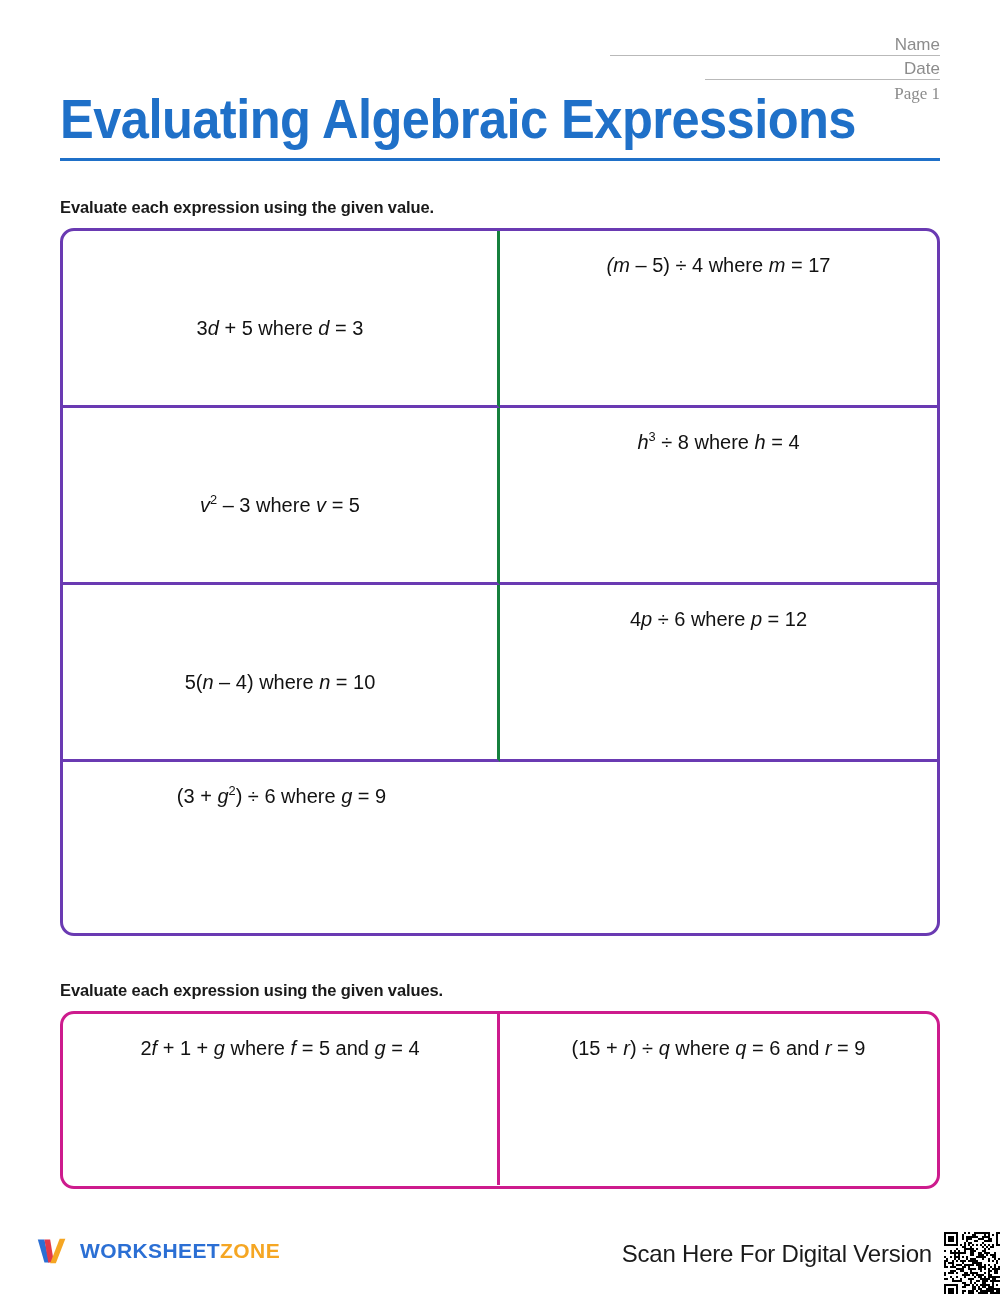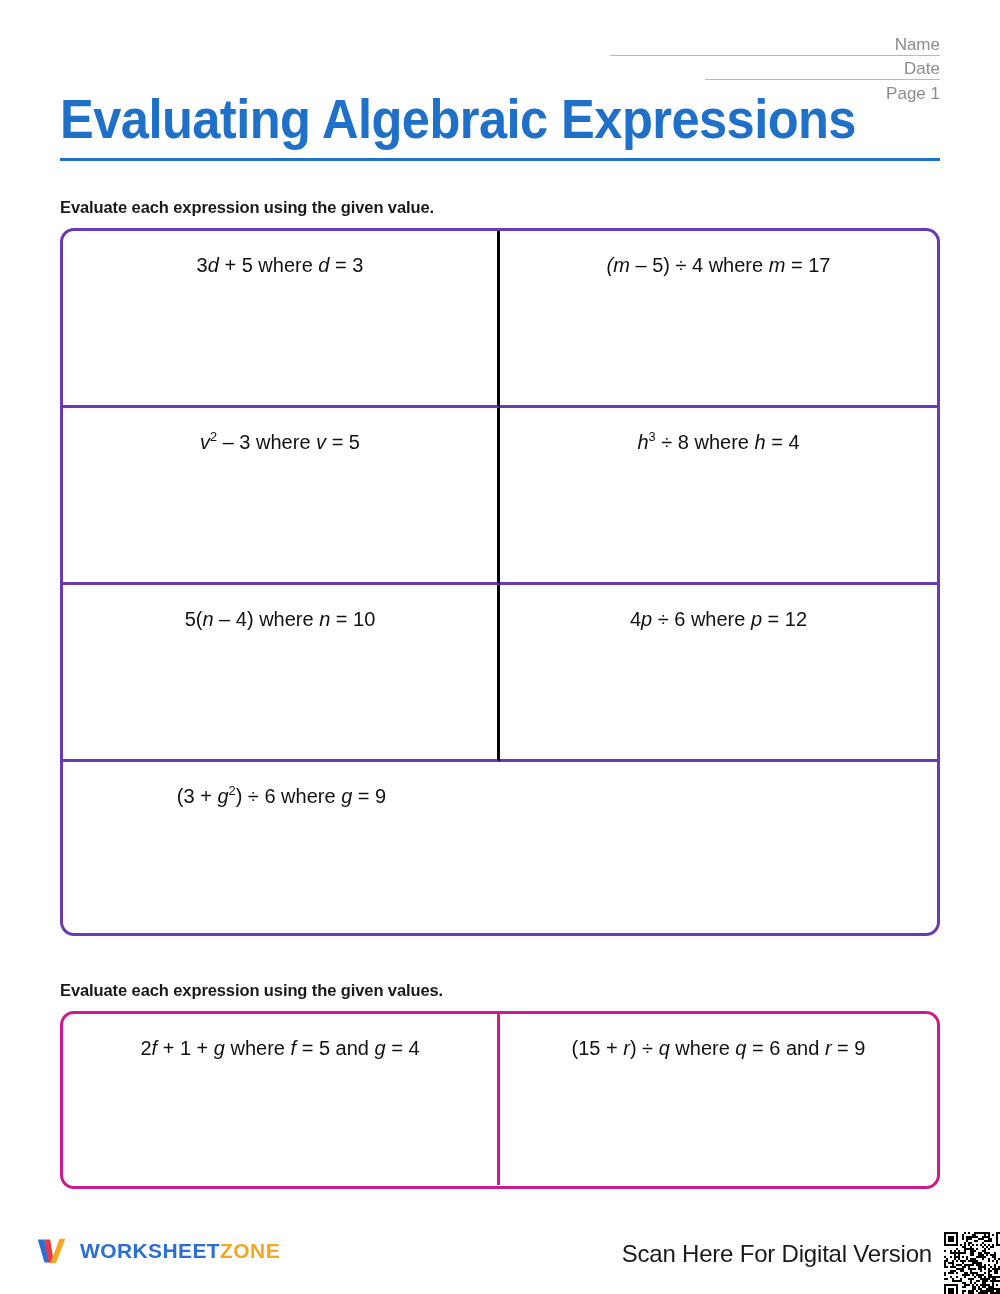--- a/index.html
+++ b/index.html
@@ -46,20 +46,21 @@
     height: 1px;
     margin: 0 0 4px 8px;
   }
   .rule-name { width: 330px; }
   .rule-date { width: 235px; }
   .meta-date { margin-left: 24px; }
   .meta-page {
     margin-left: auto;
     white-space: nowrap;
     padding-bottom: 2px;
+    font-family: Liberation Serif, serif;
   }
 
   
   .title {
     position: absolute;
     left: 60px;
     top: 88px;
     width: 880px;
     font-size: 55px;
     line-height: 62px;
@@ -116,21 +117,21 @@
   .cell {
     box-sizing: border-box;
     width: 50%;
     height: 177px;
     display: flex;
     justify-content: center;
     padding-top: 20px;
   }
   .grid-pink .cell { height: 171px; }
 
-  .grid-purple .cell.col-left  { border-right: 3px solid #000000; }
+  .grid-purple .cell.col-left  { border-right: 3px solid #15803d; align-items: center; }
   .grid-purple .cell.row-bot   { border-bottom: 3px solid #6a3ab2; }
   .grid-pink   .cell.col-left  { border-right: 3px solid #cd1b8d; }
 
   .expr {
     font-size: 20px;
     line-height: 28px;
     color: #121212;
     white-space: nowrap;
     font-weight: 400;
   }

